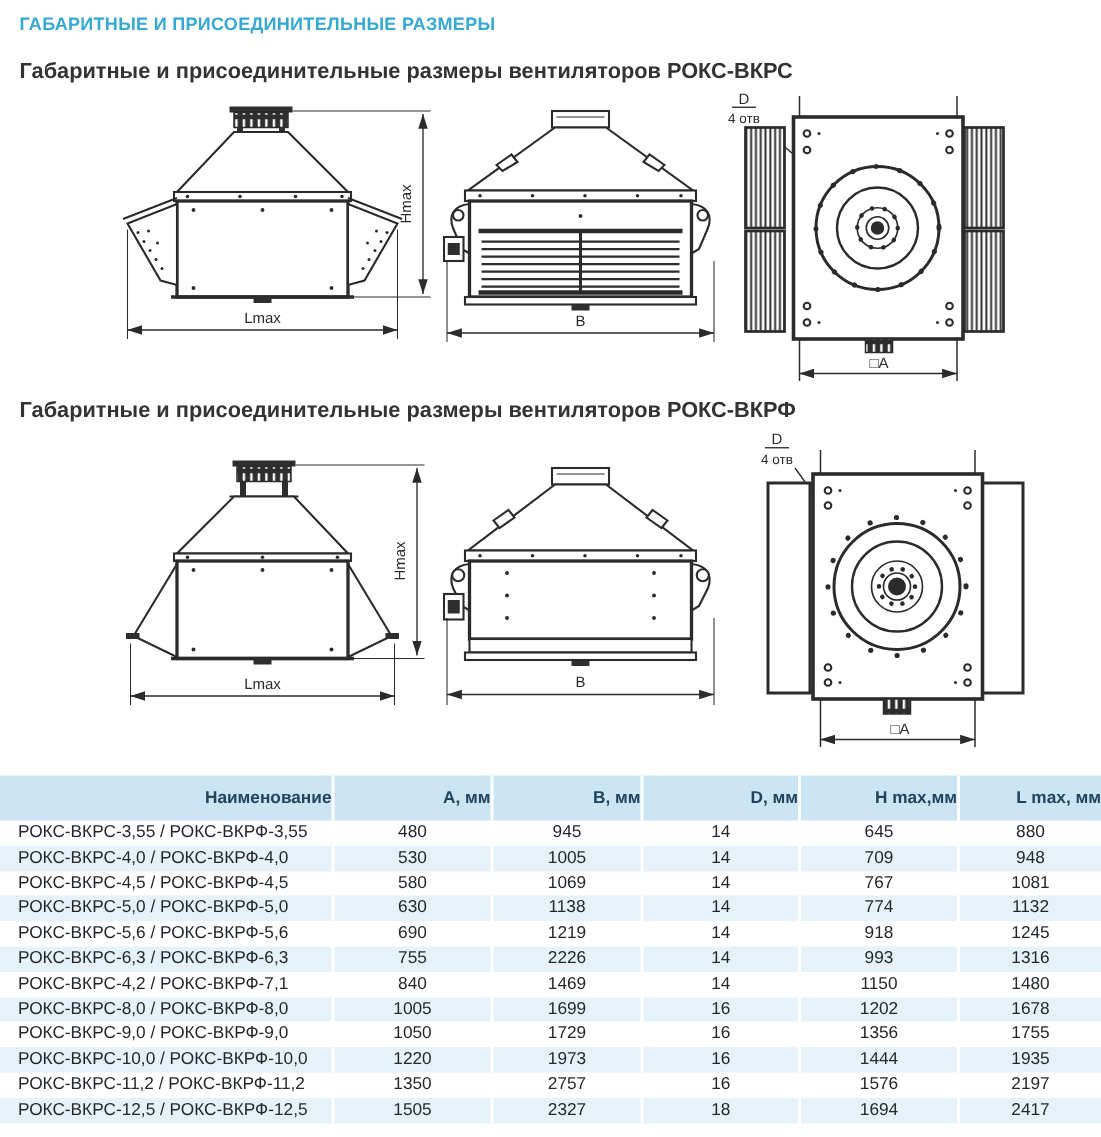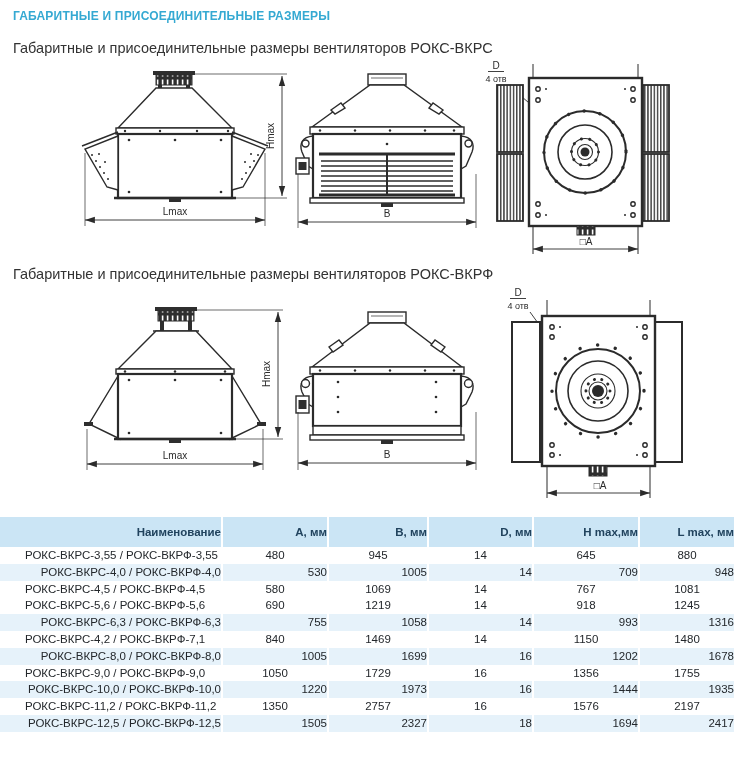--- a/index.html
+++ b/index.html
@@ -6,21 +6,21 @@
   html,body { background:#fff; }
   .page {
     width: 734px; height: 758px; background: #fff; overflow: hidden;
     font-family: "Liberation Sans", sans-serif; position: relative;
   }
   h1.page-title {
     padding: 9px 0 0 13px; font-size: 12px; font-weight: bold;
     color: #35a9d2; letter-spacing: 0.2px; height: 32px;
   }
   h2.section-subtitle {
-    padding: 8px 13px 0 13px; font-size: 14.5px; font-weight: normal;
+    padding: 8px 13px 0 13px; font-size: 14.5px; font-weight: bold;
     color: #333; height: 26px;
   }
   .drawings-row { display: flex; align-items: flex-start; padding-left: 25px; }
   .drawings-row svg { display: block; flex: 0 0 auto; }
 
   svg text {
     font-family: "Liberation Sans", sans-serif; font-size: 10px; fill: #2b2b2b;
   }
   .thin  { stroke:#2b2b2b; stroke-width:0.7; fill:none; }
   .dim   { stroke:#2b2b2b; stroke-width:0.9; fill:none; }
@@ -35,24 +35,24 @@
     margin-top: 5px;
   }
   table.dim-table th {
     background: #cbe5f5; color: #21435e; font-weight: bold;
     font-size: 11.5px; height: 30px; text-align: right; vertical-align: middle;
   }
   table.dim-table td {
     font-size: 11.5px; color: #23272b; height: 16.8px; line-height: 16.8px;
     text-align: center; vertical-align: middle; padding: 0; white-space: nowrap;
   }
-  table.dim-table td.name { text-align: left; padding-left: 25px; }
+  table.dim-table td.name { text-align: left; padding-left: 12px; }
   table.dim-table th:not(:first-child),
   table.dim-table td:not(:first-child) { border-left: 2px solid #fff; }
-  table.dim-table tr.alt td { background: #e6f2fa; text-align: right; }
+  table.dim-table tr.alt td { background: #e6f2fa; }
 </style>
 </head>
 <body>
 
 <svg width="0" height="0" style="position:absolute" aria-hidden="true">
   <defs>
     <marker id="aE" viewBox="0 0 10 10" refX="10" refY="5" markerWidth="11" markerHeight="11" orient="auto">
         <path d="M0,1.8 L10,5 L0,8.2 z" fill="#2b2b2b"></path>
       </marker>
     <marker id="aS" viewBox="0 0 10 10" refX="0" refY="5" markerWidth="11" markerHeight="11" orient="auto">
@@ -352,32 +352,40 @@
           <td>948</td>
         </tr>
         <tr>
           <td class="name">РОКС-ВКРС-4,5 / РОКС-ВКРФ-4,5</td>
           <td>580</td>
           <td>1069</td>
           <td>14</td>
           <td>767</td>
           <td>1081</td>
         </tr>
+        <tr class="alt">
+          <td class="name">РОКС-ВКРС-5,0 / РОКС-ВКРФ-5,0</td>
+          <td>630</td>
+          <td>1138</td>
+          <td>14</td>
+          <td>774</td>
+          <td>1132</td>
+        </tr>
         <tr>
           <td class="name">РОКС-ВКРС-5,6 / РОКС-ВКРФ-5,6</td>
           <td>690</td>
           <td>1219</td>
           <td>14</td>
           <td>918</td>
           <td>1245</td>
         </tr>
         <tr class="alt">
           <td class="name">РОКС-ВКРС-6,3 / РОКС-ВКРФ-6,3</td>
           <td>755</td>
-          <td>1058</td>
+          <td>2226</td>
           <td>14</td>
           <td>993</td>
           <td>1316</td>
         </tr>
         <tr>
           <td class="name">РОКС-ВКРС-4,2 / РОКС-ВКРФ-7,1</td>
           <td>840</td>
           <td>1469</td>
           <td>14</td>
           <td>1150</td>

